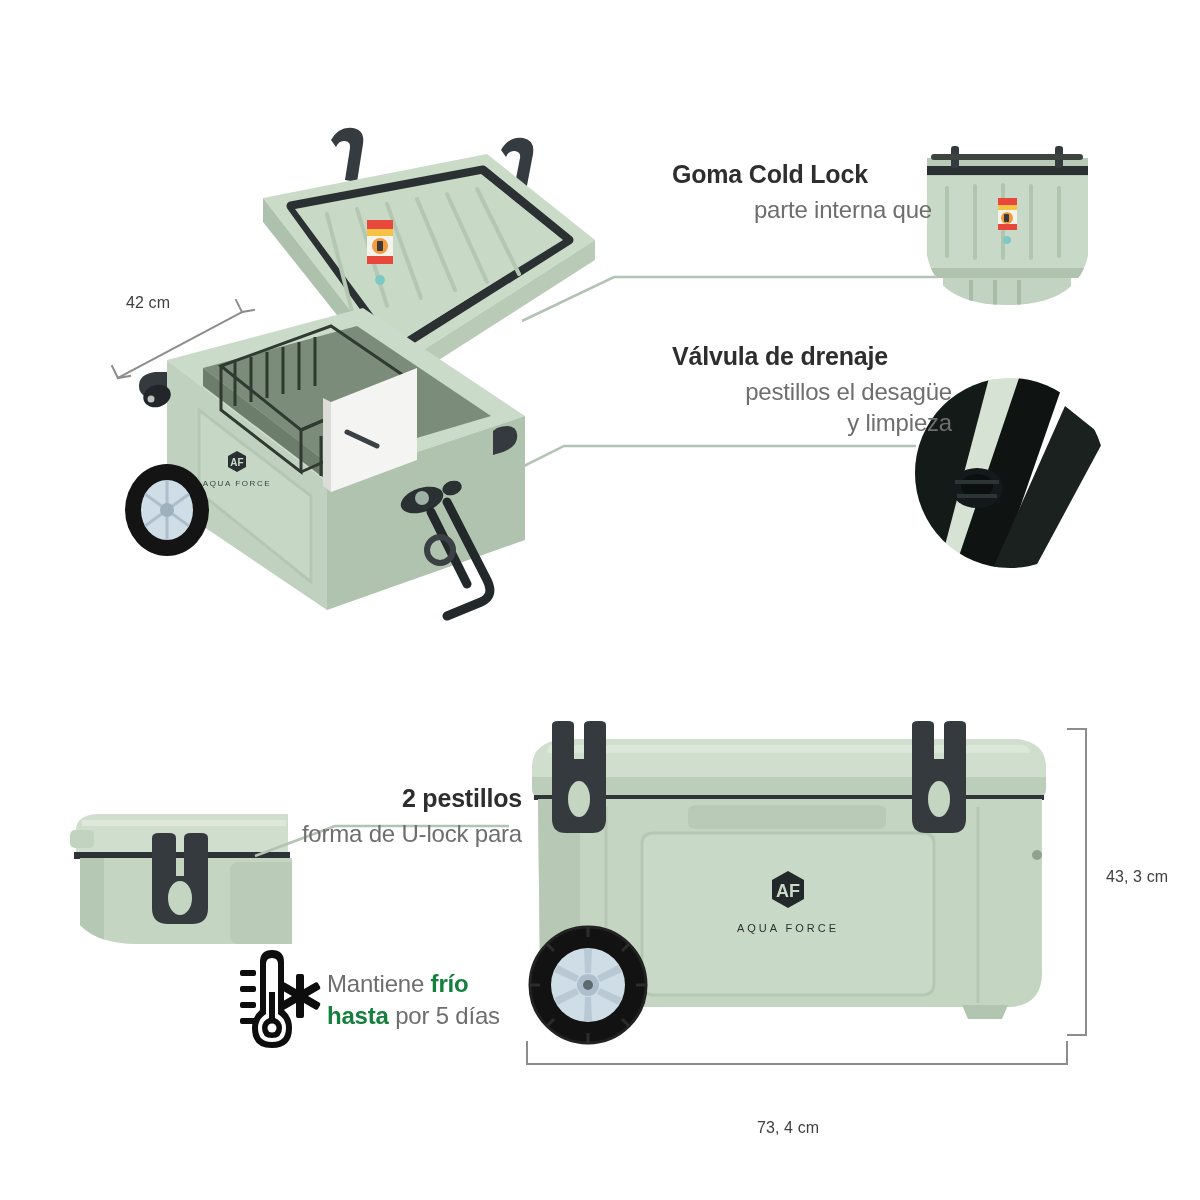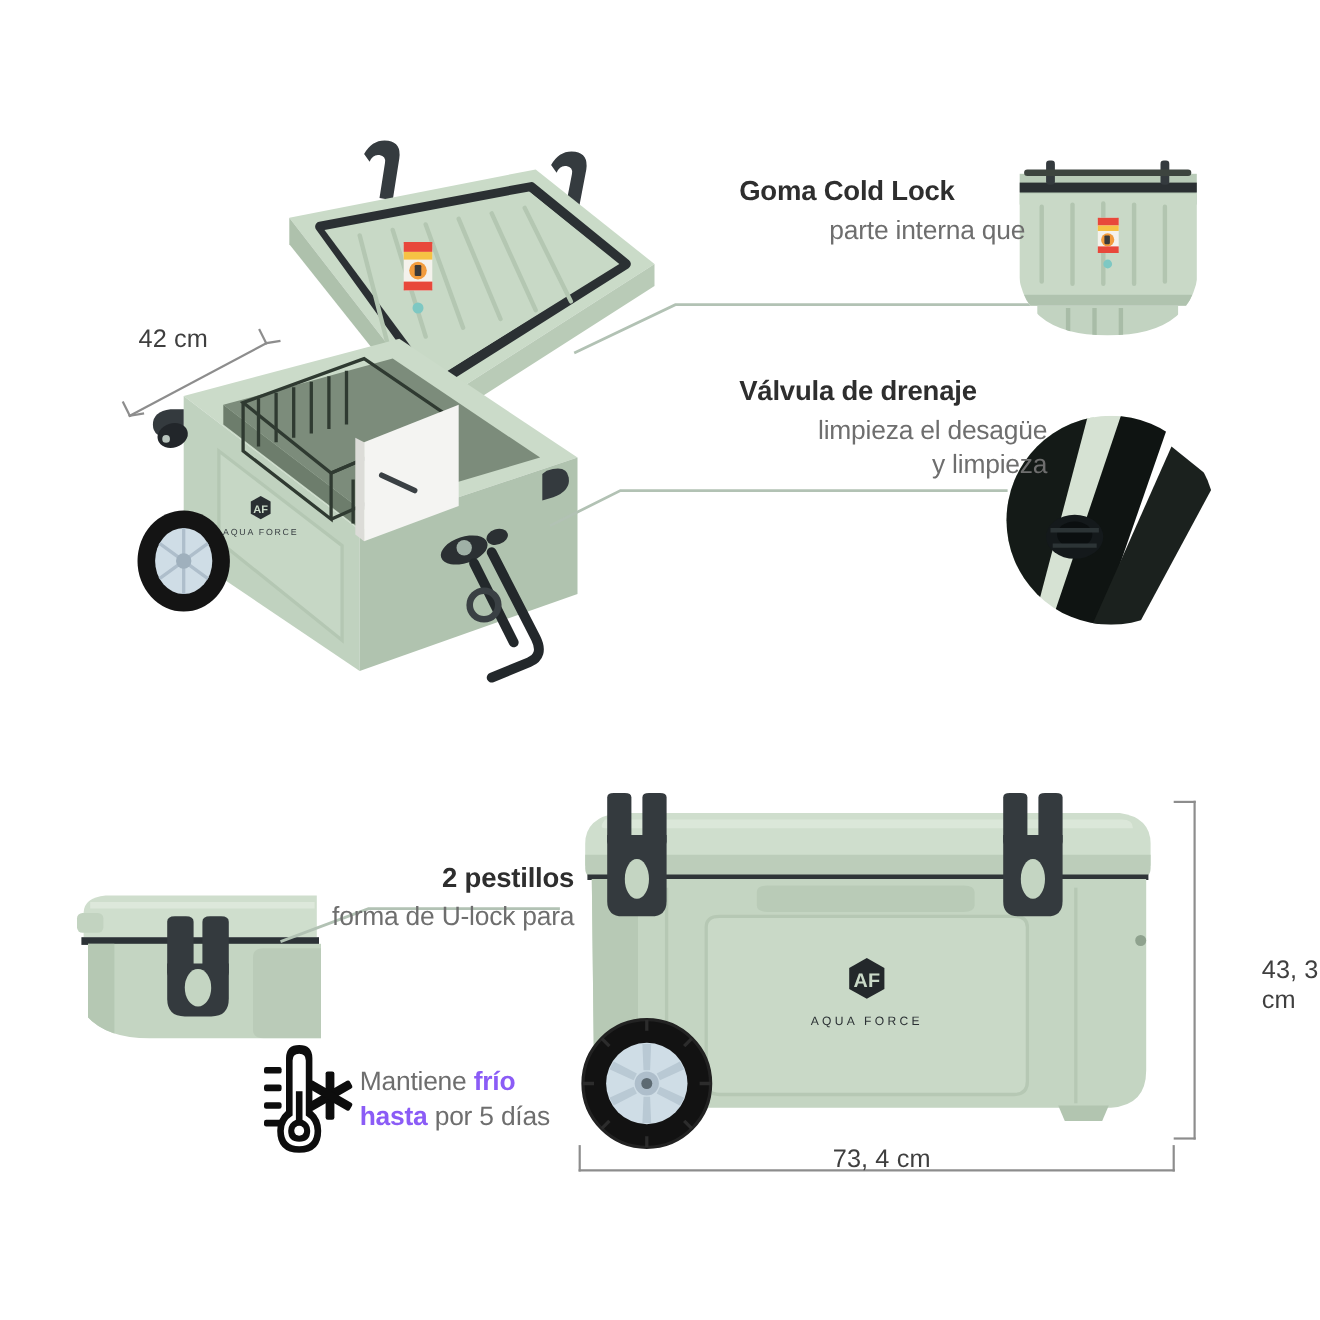--- a/index.html
+++ b/index.html
@@ -12,24 +12,24 @@
   }
   .stage{position:absolute;left:0;top:0;width:1200px;height:1200px;}
   .abs{position:absolute;}
 
   
   .callout{position:absolute;color:#5d5d5d;line-height:1.30;}
   .callout .hd{font-weight:bold;color:#2e2e2e;font-size:25px;display:block;margin-bottom:3px;letter-spacing:-.2px;}
   .callout .ln{display:block;font-size:24px;color:#6e6e6e;letter-spacing:-.2px;text-align:right;}
   .callout.right-al{text-align:right;}
 
-  .dim{position:absolute;color:#3f3f3f;font-size:23px;letter-spacing:.1px;}
+  .dim{position:absolute;color:#3f3f3f;font-size:16px;letter-spacing:.1px;}
 
   .thermo-text{position:absolute;color:#6e6e6e;font-size:24px;line-height:1.34;letter-spacing:-.2px;}
-  .thermo-text b{color:#8b5cf6;font-weight:bold;}
+  .thermo-text b{color:#15803d;font-weight:bold;}
 
   
   .conn{position:absolute;}
   svg{display:block;overflow:visible;}
 </style>
 </head>
 <body>
 
 <div class="stage">
 
@@ -222,21 +222,21 @@
       <g transform="translate(62,110)">
         <ellipse cx="0" cy="0" rx="26" ry="20" fill="#14191b"></ellipse>
         <ellipse cx="0" cy="-2" rx="16" ry="12" fill="#0b0f10"></ellipse>
         <path d="M-22 -6 L22 -6 M-20 8 L20 8" stroke="#2c3436" stroke-width="4"></path>
       </g>
     </g>
   </svg>
 
   <div class="callout" style="left:672px;top:340px;width:280px;">
     <span class="hd">Válvula de drenaje</span>
-    <span class="ln">limpieza el desagüe</span>
+    <span class="ln">pestillos el desagüe</span>
     <span class="ln">y limpieza</span>
   </div>
 
   <svg class="abs" style="left:510px;top:715px;" width="560" height="340" viewBox="0 0 560 340">
 
     <path d="M22 52 Q22 28 52 24 L508 24 Q536 28 536 52 L536 72 L22 72 Z" fill="#cfdecd"></path>
     <path d="M22 62 L536 62 L536 74 Q536 84 524 84 L34 84 Q22 84 22 74 Z" fill="#bccdba"></path>
 
     <path d="M40 30 L510 30 Q520 30 520 38 L40 38 Q34 38 40 30 Z" fill="#dbe7d9"></path>
 
@@ -302,30 +302,30 @@
     </g>
   </svg>
 
   <svg class="abs" style="left:1062px;top:726px;" width="36" height="312" viewBox="0 0 36 312">
     <g stroke="#8d8d8d" stroke-width="2" fill="none" stroke-linecap="square">
       <path d="M24 3 L24 309"></path>
       <path d="M24 3 L6 3"></path>
       <path d="M24 309 L6 309"></path>
     </g>
   </svg>
-  <div class="dim" style="left:1106px;top:868px;margin-left:41px;">43, 3 cm</div>
+  <div class="dim" style="left:1106px;top:868px;">43, 3 cm</div>
 
   <svg class="abs" style="left:524px;top:1038px;" width="546" height="30" viewBox="0 0 546 30">
     <g stroke="#8d8d8d" stroke-width="2" fill="none" stroke-linecap="square">
       <path d="M3 26 L543 26"></path>
       <path d="M3 26 L3 4"></path>
       <path d="M543 26 L543 4"></path>
     </g>
   </svg>
-  <div class="dim" style="left:757px;top:1040px;">73, 4 cm</div>
+  <div class="dim" style="left:757px;top:1119px;">73, 4 cm</div>
 
   <svg class="abs" style="left:62px;top:796px;" width="230" height="148" viewBox="0 0 230 148">
     <defs>
       <clipPath id="clipC">
         <path d="M74 0 L230 0 L230 148 L74 148 Q0 148 0 74 Q0 0 74 0 Z"></path>
       </clipPath>
     </defs>
     <g clip-path="url(#clipC)">
       <rect x="0" y="0" width="230" height="148" fill="#ffffff"></rect>
 

